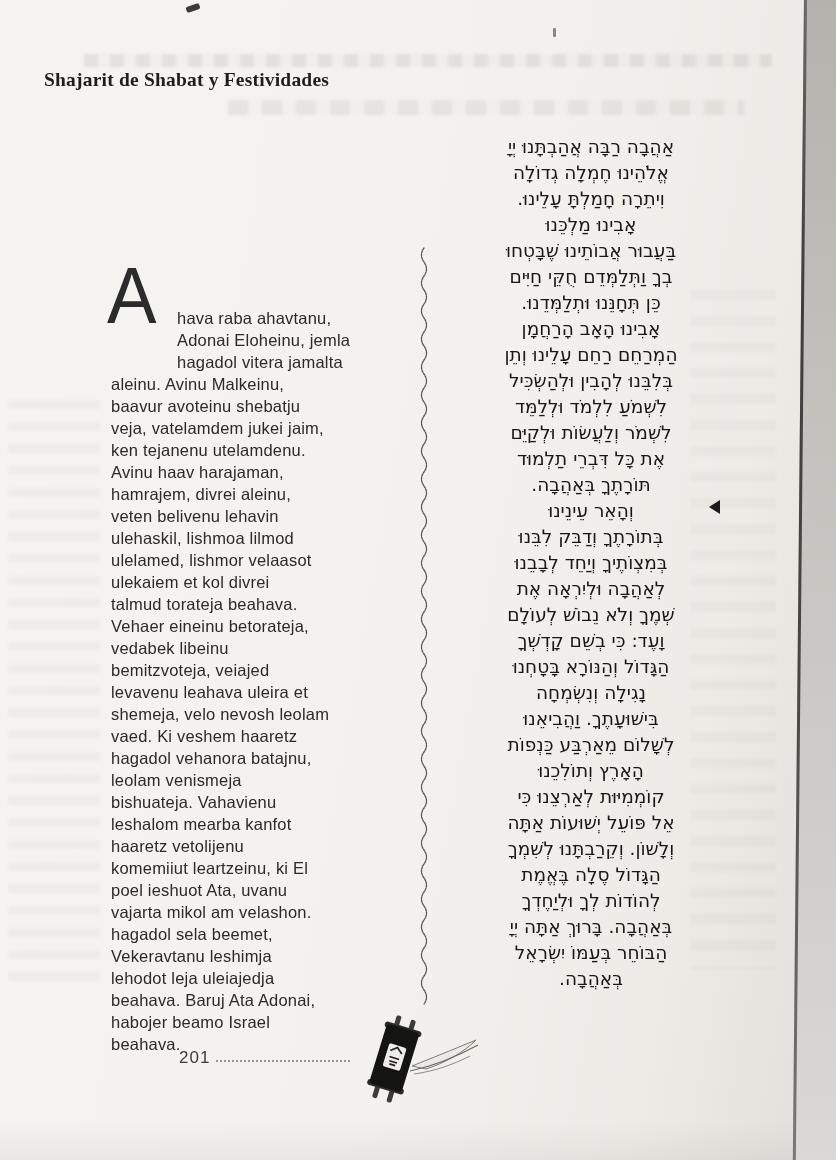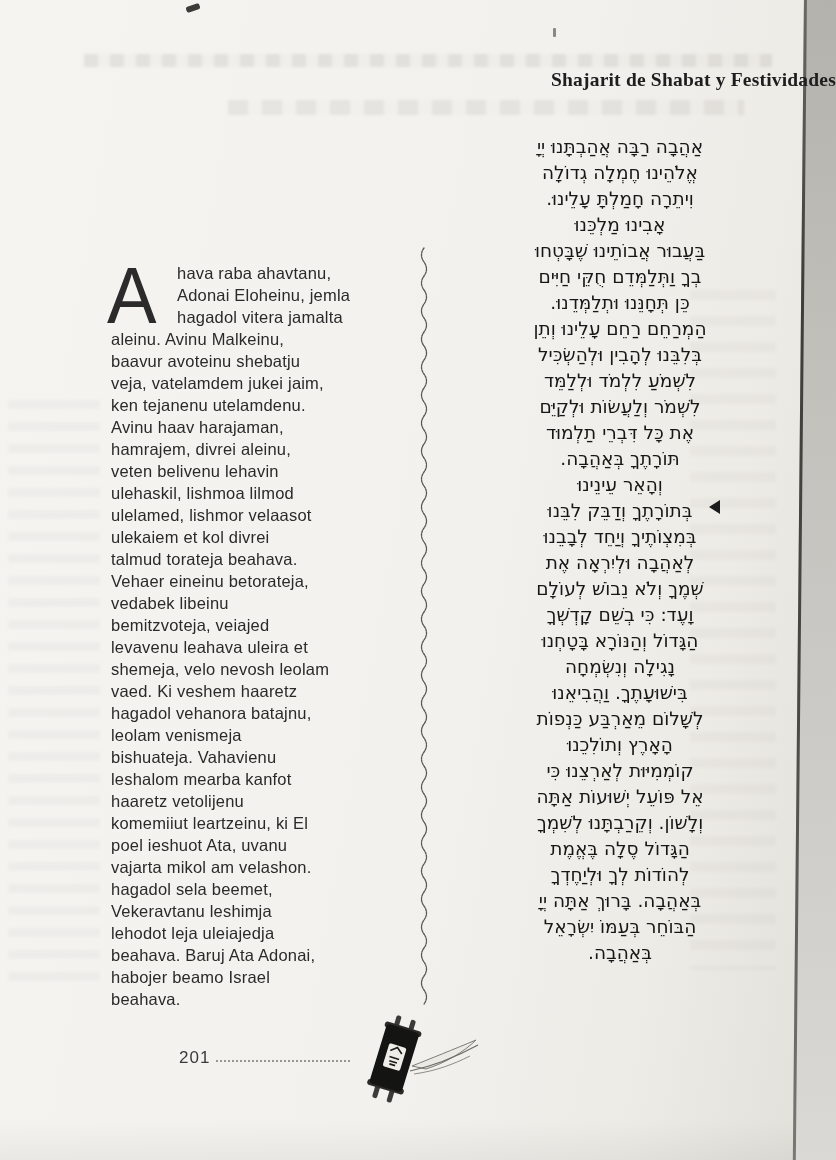--- a/index.html
+++ b/index.html
@@ -23,21 +23,21 @@
     transform-origin:top left;transform:rotate(0.55deg);
   }
   .edge-line{
     position:absolute;left:804px;top:-4px;width:3px;height:1170px;
     background:linear-gradient(180deg,#6b6a67 0%,#3e3d3b 25%,#4a4845 60%,#7b7975 100%);
     transform-origin:top center;transform:rotate(0.55deg);
     border-radius:2px;
   }
   
   .title{
-    position:absolute;left:44px;top:69px;width:792px;text-align:right;
+    position:absolute;left:44px;top:69px;width:792px;text-align:left;
     font-family:"Liberation Serif",serif;font-weight:700;font-size:19.5px;
     color:#1e1e1e;letter-spacing:.2px;
   }
   
   .bleed{position:absolute;pointer-events:none;filter:blur(1.6px);}
   .bleed-top{
     left:84px;top:54px;width:688px;height:13px;opacity:.5;
     background:repeating-linear-gradient(90deg,rgba(125,122,116,.30) 0 14px,rgba(170,167,160,.10) 14px 26px);
   }
   .bleed-subtitle{
@@ -57,27 +57,27 @@
   
   .translit{
     position:absolute;left:111px;top:262px;width:276px;
     font-size:16.5px;line-height:22px;color:#2a2a2a;letter-spacing:.2px;
   }
   .drop-cap{
     position:absolute;left:-4px;top:2px;
     font-size:79px;line-height:64px;font-weight:400;color:#2b2b2b;
     transform:scaleX(.94);transform-origin:left top;
   }
-  .translit-intro{margin-left:66px;}
+  .translit-intro{margin-left:66px;margin-top:45px;}
   .t-line{white-space:nowrap;}
   
   .divider-svg{position:absolute;left:0;top:0;width:836px;height:1160px;pointer-events:none;}
   
   .hebrew{
-    position:absolute;left:461px;top:134px;width:318px;
+    position:absolute;left:432px;top:134px;width:318px;
     direction:rtl;text-align:center;
     font-family:"DejaVu Sans",sans-serif;
     font-size:18.5px;color:#171717;
   }
   .h-line{height:26px;line-height:26px;white-space:nowrap;}
   .section-marker{
     position:absolute;left:709px;top:500px;width:0;height:0;
     border-top:7px solid transparent;border-bottom:7px solid transparent;
     border-right:11px solid #1b1b1b;
   }
@@ -155,20 +155,21 @@
 </svg>
 
 <div class="hebrew">
     <div class="h-line">אַהֲבָה רַבָּה אֲהַבְתָּנוּ יְיָ</div>
     <div class="h-line">אֱלֹהֵינוּ חֶמְלָה גְדוֹלָה</div>
     <div class="h-line">וִיתֵרָה חָמַלְתָּ עָלֵינוּ.</div>
     <div class="h-line">אָבִינוּ מַלְכֵּנוּ</div>
     <div class="h-line">בַּעֲבוּר אֲבוֹתֵינוּ שֶׁבָּטְחוּ</div>
     <div class="h-line">בְךָ וַתְּלַמְּדֵם חֻקֵּי חַיִּים</div>
     <div class="h-line">כֵּן תְּחָנֵּנוּ וּתְלַמְּדֵנוּ.</div>
+    <div class="h-line">אָבִינוּ הָאָב הָרַחֲמָן</div>
     <div class="h-line">הַמְרַחֵם רַחֵם עָלֵינוּ וְתֵן</div>
     <div class="h-line">בְּלִבֵּנוּ לְהָבִין וּלְהַשְׂכִּיל</div>
     <div class="h-line">לִשְׁמֹעַ לִלְמֹד וּלְלַמֵּד</div>
     <div class="h-line">לִשְׁמֹר וְלַעֲשׂוֹת וּלְקַיֵּם</div>
     <div class="h-line">אֶת כָּל דִּבְרֵי תַלְמוּד</div>
     <div class="h-line">תּוֹרָתֶךָ בְּאַהֲבָה.</div>
     <div class="h-line">וְהָאֵר עֵינֵינוּ</div>
     <div class="h-line">בְּתוֹרָתֶךָ וְדַבֵּק לִבֵּנוּ</div>
     <div class="h-line">בְּמִצְוֹתֶיךָ וְיַחֵד לְבָבֵנוּ</div>
     <div class="h-line">לְאַהֲבָה וּלְיִרְאָה אֶת</div>

